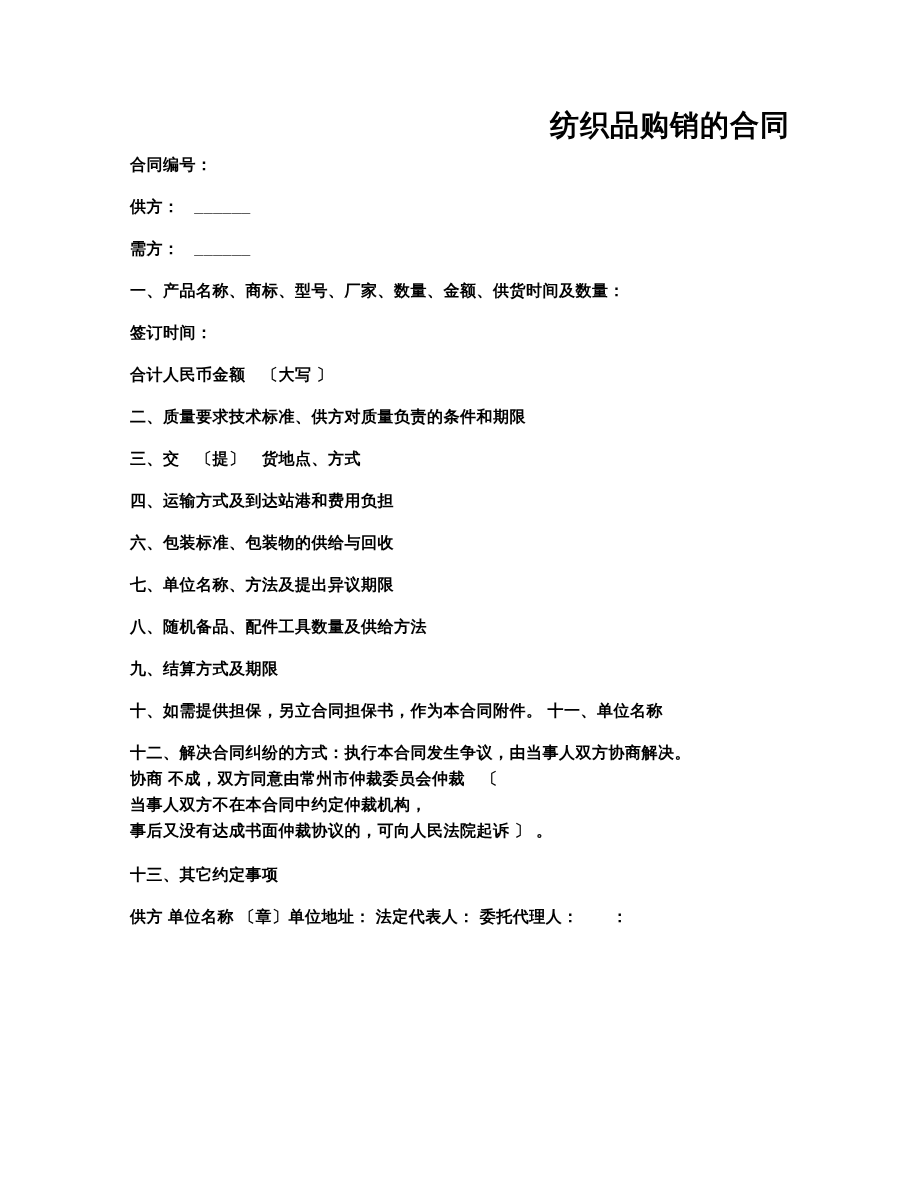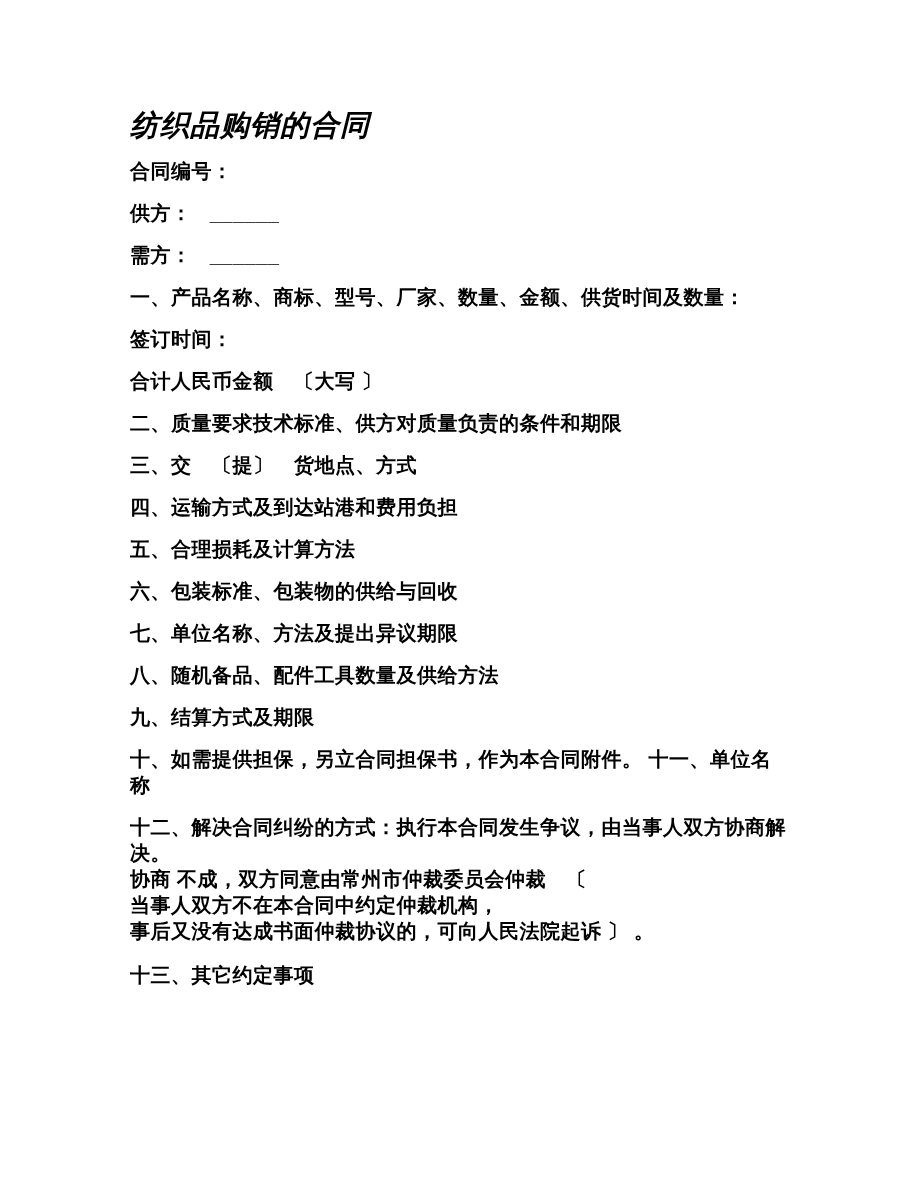--- a/index.html
+++ b/index.html
@@ -16,27 +16,26 @@
     box-sizing: border-box;
     width: 920px;
     height: 1192px;
     padding: 104px 130px 0 130px;
     background: #ffffff;
   }
   .title {
     font-size: 29px;
     line-height: 42px;
     font-weight: bold;
-    text-align: left;
-    margin: 0 0 12px 0;
+    text-align: right;
+    margin: 0 0 6px 0;
     letter-spacing: 1px;
-    font-style: italic;
   }
   .para {
-    font-size: 20px;
+    font-size: 16px;
     line-height: 26px;
     margin: 0 0 16px 0;
     white-space: pre-wrap;
     letter-spacing: 0.5px;
   }
   .mt6 { margin-top: 12px; }
   .mt2 { margin-top: 18px; }
   .mt9 { margin-top: 9px; }
 </style>
 </head>
@@ -48,24 +47,24 @@
   <p class="para">合同编号：</p>
   <p class="para">供方：   ______</p>
   <p class="para">需方：   ______</p>
   <p class="para">一、产品名称、商标、型号、厂家、数量、金额、供货时间及数量：</p>
 
   <p class="para">签订时间：</p>
   <p class="para">合计人民币金额　〔大写 〕</p>
   <p class="para">二、质量要求技术标准、供方对质量负责的条件和期限</p>
   <p class="para">三、交　〔提〕　货地点、方式</p>
   <p class="para">四、运输方式及到达站港和费用负担</p>
-  <p class="para">五、合理损耗及计算方法</p>
   <p class="para">六、包装标准、包装物的供给与回收</p>
   <p class="para">七、单位名称、方法及提出异议期限</p>
   <p class="para">八、随机备品、配件工具数量及供给方法</p>
   <p class="para">九、结算方式及期限</p>
   <p class="para">十、如需提供担保，另立合同担保书，作为本合同附件。 十一、单位名称</p>
   <p class="para mt6">十二、解决合同纠纷的方式：执行本合同发生争议，由当事人双方协商解决。
 协商 不成，双方同意由常州市仲裁委员会仲裁　〔
 当事人双方不在本合同中约定仲裁机构，
 事后又没有达成书面仲裁协议的，可向人民法院起诉 〕 。</p>
   <p class="para mt2">十三、其它约定事项</p>
+  <p class="para mt9">供方 单位名称 〔章〕单位地址： 法定代表人： 委托代理人：　　：</p>
 </div>
 
 </body></html>

